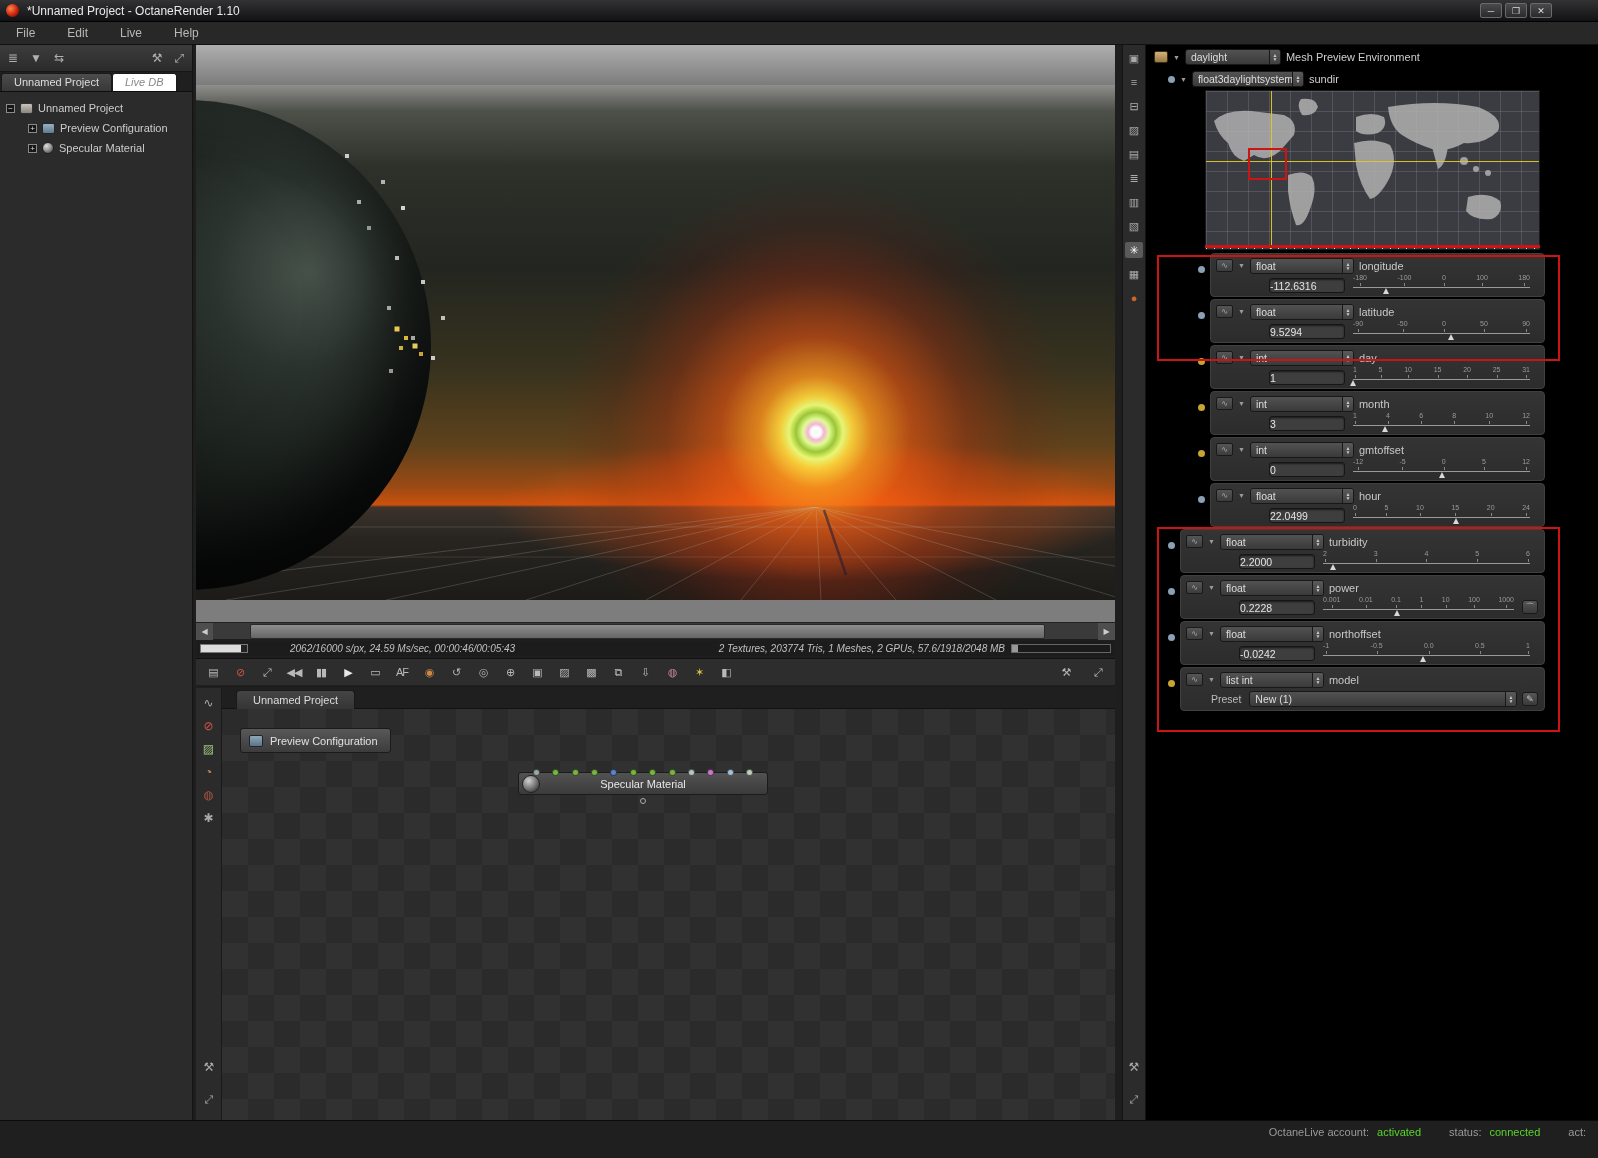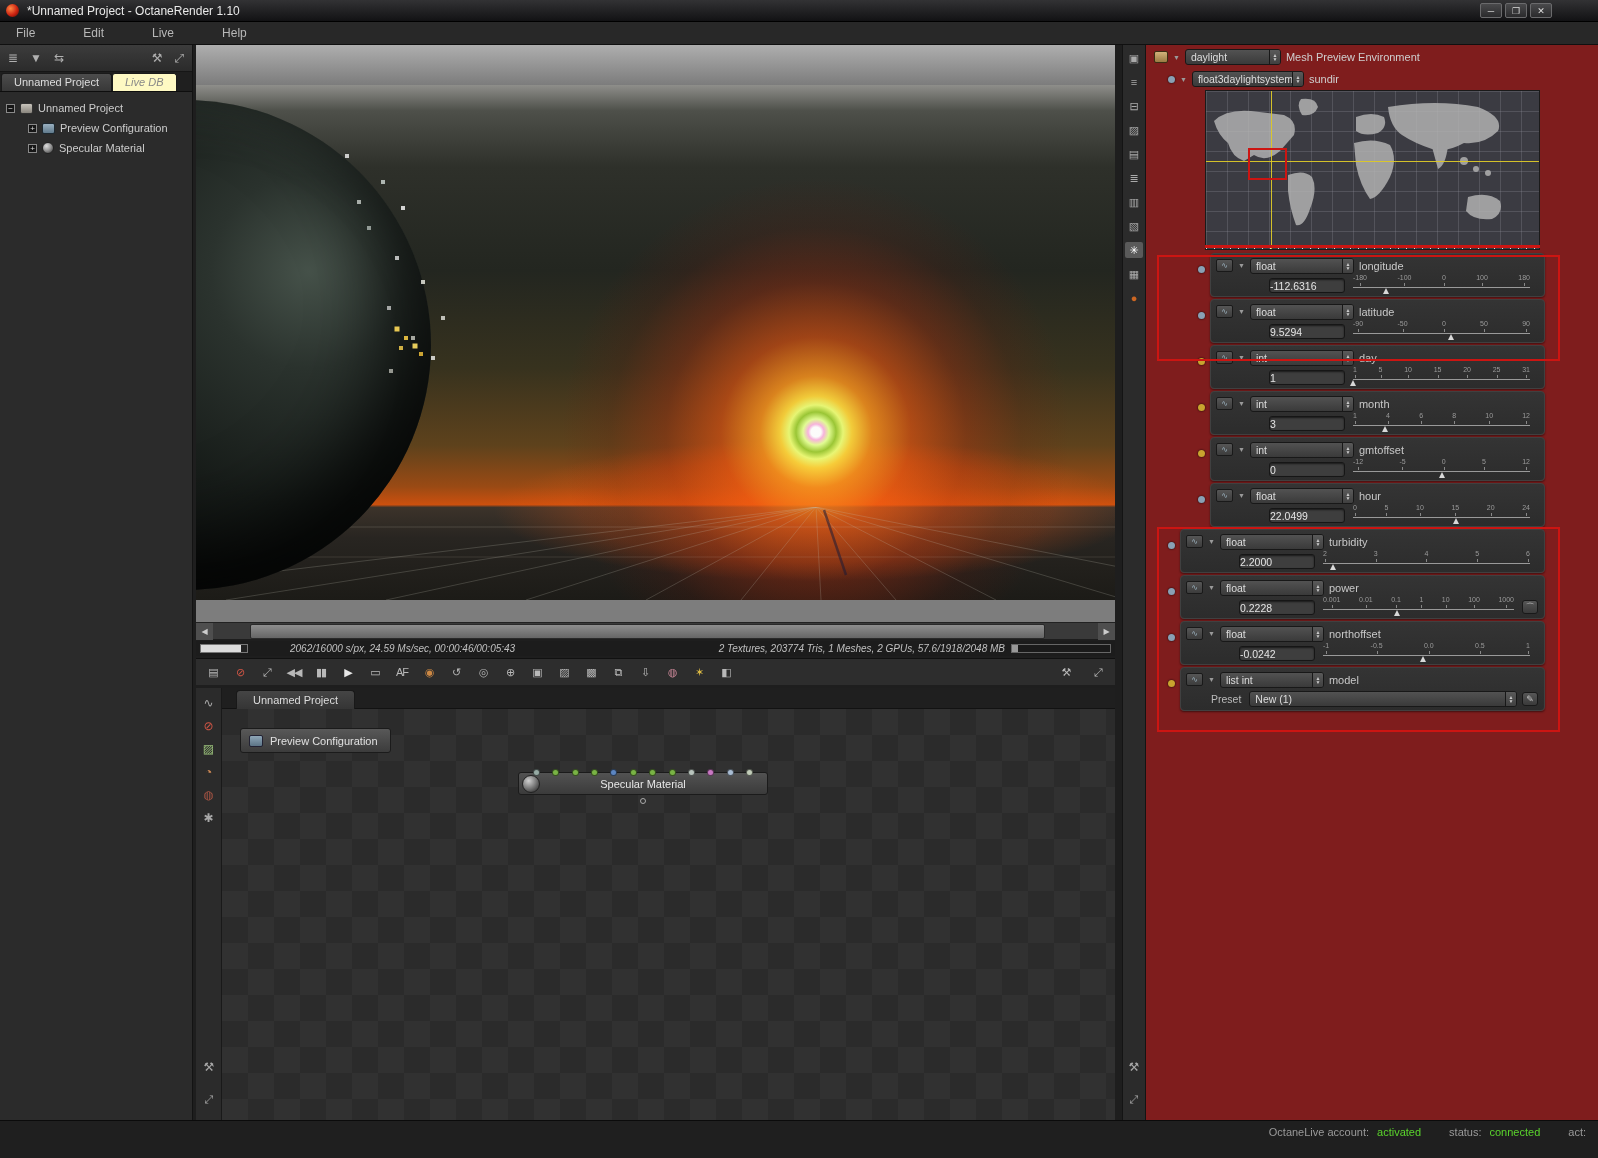--- a/index.html
+++ b/index.html
@@ -13,36 +13,36 @@
     padding:0 6px; font-size:12px; color:#e8e8e8; border-bottom:1px solid #000; }
   #app-logo { width:13px; height:13px; border-radius:50%; margin-right:8px;
     background:radial-gradient(circle at 35% 35%, #ff8844, #cc2211 55%, #661105 90%); }
   #win-controls { margin-left:auto; display:flex; gap:3px; padding-right:40px; }
   .win-btn { width:22px; height:15px; background:linear-gradient(#4a4a4c,#2a2a2c);
     border:1px solid #6a6a6c; border-radius:2px; color:#ddd; font-size:9px;
     display:flex; align-items:center; justify-content:center; }
 
   
   #menubar { position:absolute; left:0; top:22px; width:100%; height:23px;
-    background:#282828; border-bottom:1px solid #101010; display:flex; align-items:center;gap:16px; }
+    background:#282828; border-bottom:1px solid #101010; display:flex; align-items:center; }
   .menu-item { padding:0 16px; font-size:12px; color:#b8b8b8; }
 
   
   #left-panel { position:absolute; left:0; top:45px; width:193px; bottom:38px;
     background:#2b2b2b; border-right:1px solid #131313; }
   #left-toolbar { height:27px; background:linear-gradient(#3c3c3c,#2b2b2b);
     border-bottom:1px solid #161616; display:flex; align-items:center; gap:12px; padding:0 8px; }
   .tb-icon { font-size:12px; color:#b0b0b0; }
   .tb-right { margin-left:auto; display:flex; gap:12px; }
   #left-tabs { height:20px; display:flex; align-items:flex-end; background:#1f1f1f;
     border-bottom:1px solid #0e0e0e; padding-left:1px; }
   .ltab { height:18px; padding:2px 12px 0; font-size:11px; border:1px solid #1a1a1a;
     border-bottom:none; border-radius:3px 3px 0 0; white-space:nowrap; }
   .ltab.active { background:linear-gradient(#4c4c4c,#383838); color:#ddd; }
-  .ltab.inactive { background:#fef9c3; color:#888; font-style:italic;text-align:right; }
+  .ltab.inactive { background:#ffffff; color:#888; font-style:italic;text-align:right; }
   #project-tree { padding-top:6px; }
   .tree-row { display:flex; align-items:center; gap:5px; height:20px; padding-left:6px;
     font-size:11px; color:#ccc; }
   .tree-row.child { padding-left:28px; }
   .exp { width:9px; height:9px; border:1px solid #8a8a8a; background:#161616; color:#ddd;
     font-size:8px; line-height:7px; text-align:center; flex:0 0 9px; }
   .t-root-icon { width:13px; height:11px; background:linear-gradient(#c8c4bc,#8a867e);
     border:1px solid #333; border-radius:2px; }
   .t-node-icon { width:13px; height:11px; background:linear-gradient(#9ab0c0,#607a8c);
     border:1px solid #1c2830; border-radius:2px; }
@@ -137,21 +137,21 @@
 
   
   #right-strip { position:absolute; left:1122px; top:45px; width:24px; bottom:38px;
     background:#2b2b2b; border-left:1px solid #141414; border-right:1px solid #141414;
     display:flex; flex-direction:column; align-items:center; gap:8px; padding-top:5px; }
   .rs-icon { width:18px; height:16px; font-size:11px; color:#aaa; display:flex;
     align-items:center; justify-content:center; border-radius:2px; }
   .rs-icon.active { background:#5a5a5a; color:#fff; }
 
   
-  #inspector { position:absolute; left:1146px; top:45px; width:452px; bottom:38px; background:#7f1d1d; }
+  #inspector { position:absolute; left:1146px; top:45px; width:452px; bottom:38px; background:#000000; }
   #env-row { position:absolute; left:8px; top:3px; height:18px; display:flex; align-items:center; gap:5px; }
   #sundir-row { position:absolute; left:22px; top:25px; height:18px; display:flex; align-items:center; gap:5px; }
   .env-icon { width:14px; height:12px; background:linear-gradient(#d2b27a,#9a7a42);
     border:1px solid #3a2e14; border-radius:2px; }
   .hdr-label { font-size:11px; color:#cfcfcf; white-space:nowrap; }
   .collapse { font-size:7px; color:#9a9a9a; }
   .dd { display:inline-flex; align-items:stretch; background:linear-gradient(#525252,#3a3a3a);
     border:1px solid #181818; border-radius:3px; height:16px; font-size:10.5px; color:#ddd; overflow:hidden; }
   .dd-text { padding:1px 5px; flex:1; white-space:nowrap; overflow:hidden; }
   .dd-spin { display:flex; flex-direction:column; justify-content:center; align-items:center;

